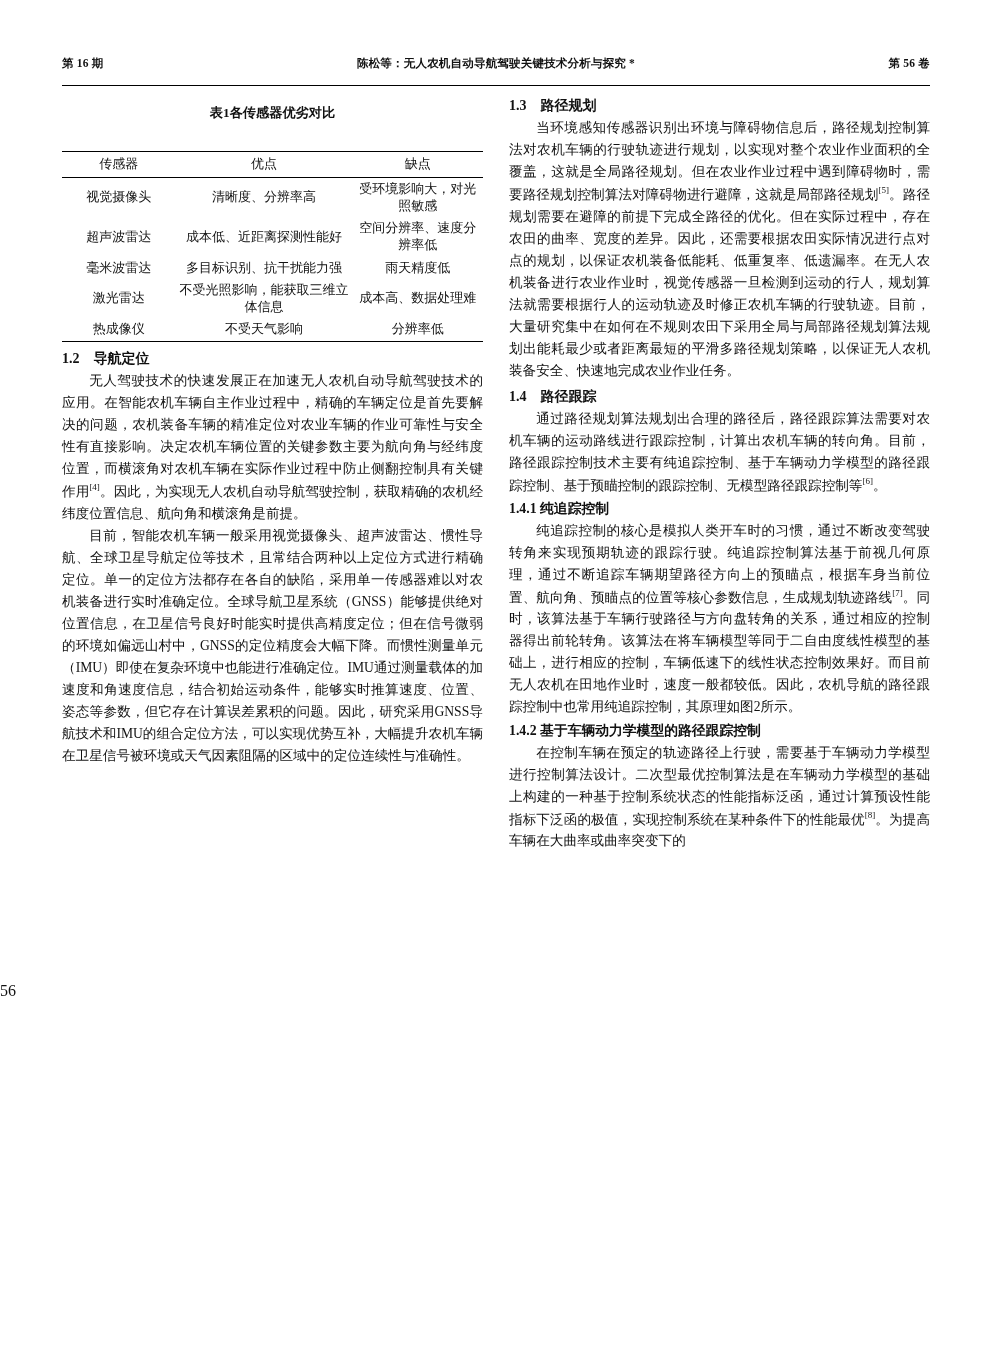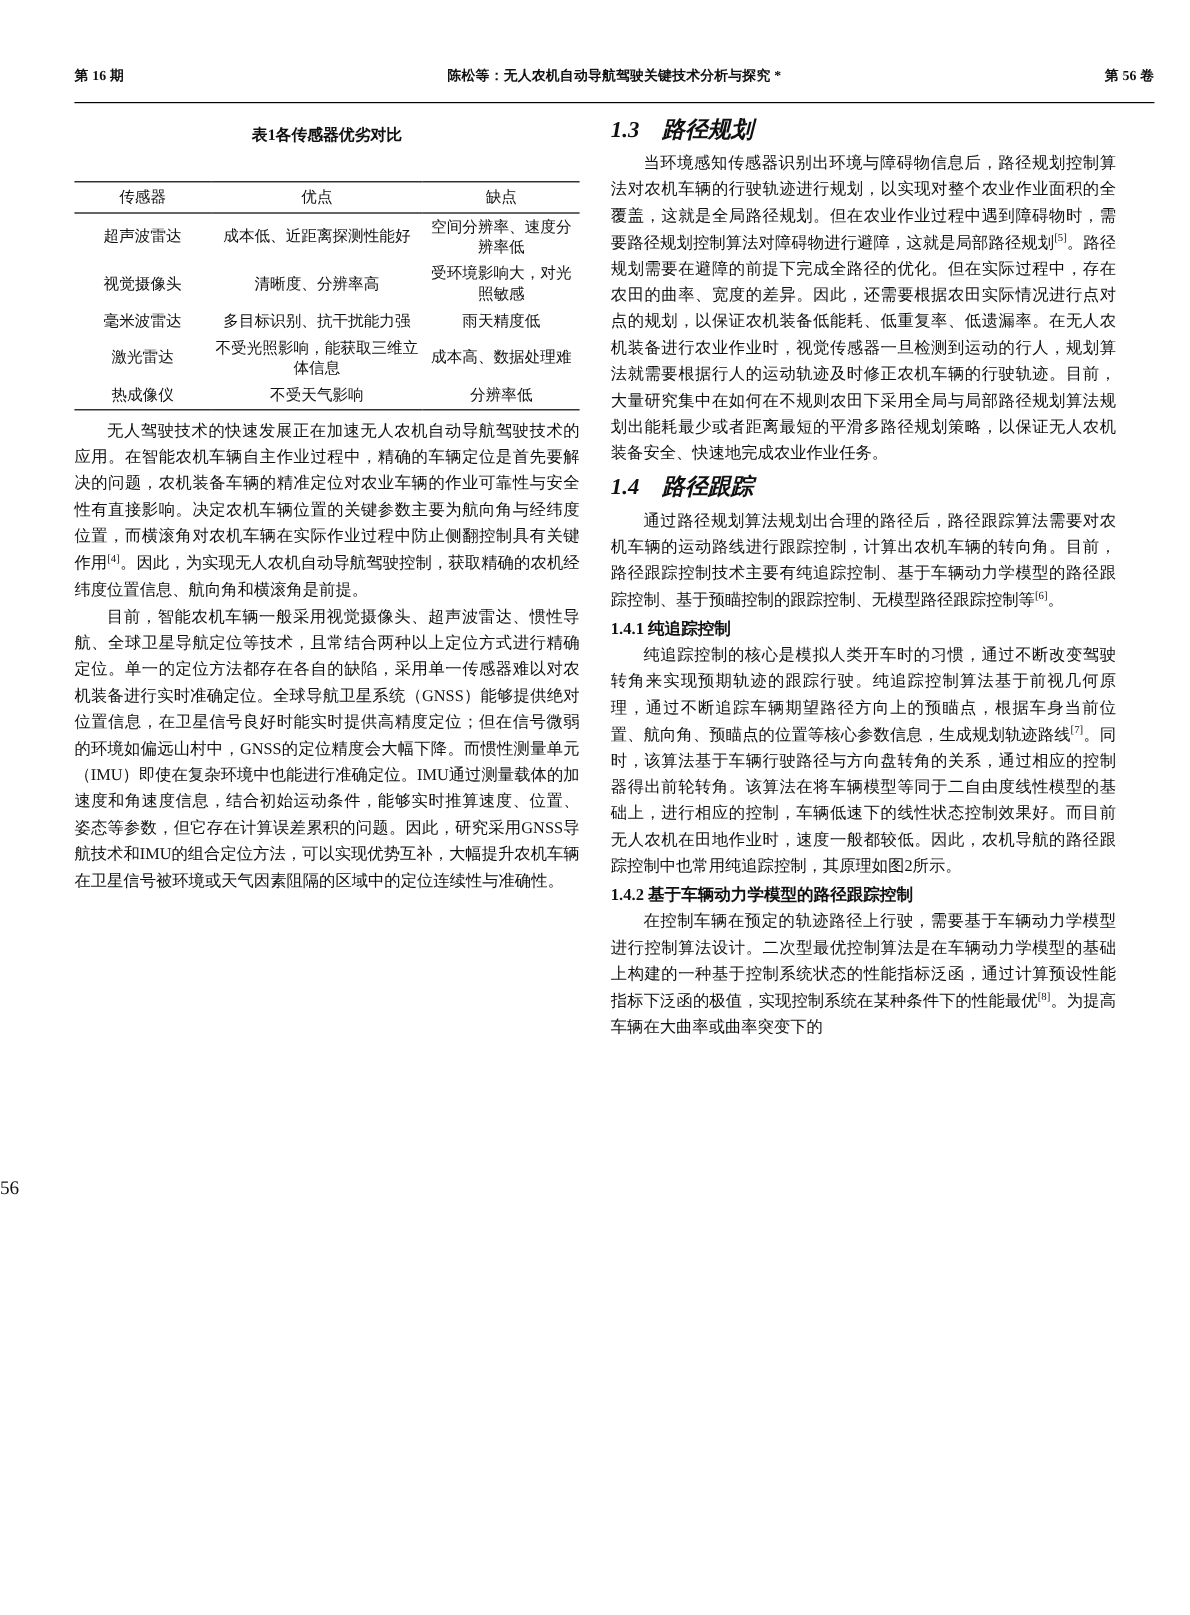--- a/index.html
+++ b/index.html
@@ -13,21 +13,21 @@
     font-family: "Liberation Serif", "DejaVu Serif", serif;
     color: #111111;
     position: relative;
   }
   .page {
     position: absolute;
     left: 0; top: 0;
     width: 992px;
     height: 1008px;
     box-sizing: border-box;
-    padding: 56px 30px 30px 62px;
+    padding: 56px 62px 30px 62px;
   }
   
   .runhead {
     position: relative;
     height: 26px;
     font-size: 11.5px;
     font-weight: bold;
     letter-spacing: 0.2px;
   }
   .runhead .rh-left {
@@ -63,25 +63,24 @@
     text-align: justify;
     text-justify: inter-ideograph;
   }
   p {
     margin: 0;
     text-indent: 2em;
   }
   p.noindent { text-indent: 0; }
   h2.sec {
     margin: 4px 0 1px 0;
-    font-size: 19px;
+    font-size: 14px;
     font-weight: bold;
     line-height: 1.5;
     text-indent: 0;
-    font-style: italic;
   }
   h3.subsec {
     margin: 2px 0 0 0;
     font-size: 13.8px;
     font-weight: bold;
     line-height: 1.55;
     text-indent: 0;
   }
   sup { font-size: 9px; vertical-align: super; }
   
@@ -154,49 +153,50 @@
             </colgroup>
           <thead>
             <tr>
               <th class="top-rule mid-rule">传感器</th>
               <th class="top-rule mid-rule">优点</th>
               <th class="top-rule mid-rule">缺点</th>
             </tr>
           </thead>
           <tbody>
             <tr>
+              <td>视觉摄像头</td>
+              <td>清晰度、分辨率高</td>
+              <td>受环境影响大，对光照敏感</td>
+            </tr>
+            <tr>
               <td>超声波雷达</td>
               <td>成本低、近距离探测性能好</td>
               <td>空间分辨率、速度分辨率低</td>
             </tr>
             <tr>
-              <td>视觉摄像头</td>
-              <td>清晰度、分辨率高</td>
-              <td>受环境影响大，对光照敏感</td>
-            </tr>
-            <tr>
               <td>毫米波雷达</td>
               <td>多目标识别、抗干扰能力强</td>
               <td>雨天精度低</td>
             </tr>
             <tr>
               <td>激光雷达</td>
               <td>不受光照影响，能获取三维立体信息</td>
               <td>成本高、数据处理难</td>
             </tr>
             <tr>
               <td class="bot-rule">热成像仪</td>
               <td class="bot-rule">不受天气影响</td>
               <td class="bot-rule">分辨率低</td>
             </tr>
           </tbody>
         </table>
       </div>
 
 
+      <h2 class="sec">1.2　导航定位</h2>
 
       <p>无人驾驶技术的快速发展正在加速无人农机自动导航驾驶技术的应用。在智能农机车辆自主作业过程中，精确的车辆定位是首先要解决的问题，农机装备车辆的精准定位对农业车辆的作业可靠性与安全性有直接影响。决定农机车辆位置的关键参数主要为航向角与经纬度位置，而横滚角对农机车辆在实际作业过程中防止侧翻控制具有关键作用<sup>[4]</sup>。因此，为实现无人农机自动导航驾驶控制，获取精确的农机经纬度位置信息、航向角和横滚角是前提。</p>
       <p>目前，智能农机车辆一般采用视觉摄像头、超声波雷达、惯性导航、全球卫星导航定位等技术，且常结合两种以上定位方式进行精确定位。单一的定位方法都存在各自的缺陷，采用单一传感器难以对农机装备进行实时准确定位。全球导航卫星系统（GNSS）能够提供绝对位置信息，在卫星信号良好时能实时提供高精度定位；但在信号微弱的环境如偏远山村中，GNSS的定位精度会大幅下降。而惯性测量单元（IMU）即使在复杂环境中也能进行准确定位。IMU通过测量载体的加速度和角速度信息，结合初始运动条件，能够实时推算速度、位置、姿态等参数，但它存在计算误差累积的问题。因此，研究采用GNSS导航技术和IMU的组合定位方法，可以实现优势互补，大幅提升农机车辆在卫星信号被环境或天气因素阻隔的区域中的定位连续性与准确性。</p>
 
     </div>
 
     <div class="col">
 
       <h2 class="sec" style="margin-top:0">1.3　路径规划</h2>
       <p>当环境感知传感器识别出环境与障碍物信息后，路径规划控制算法对农机车辆的行驶轨迹进行规划，以实现对整个农业作业面积的全覆盖，这就是全局路径规划。但在农业作业过程中遇到障碍物时，需要路径规划控制算法对障碍物进行避障，这就是局部路径规划<sup>[5]</sup>。路径规划需要在避障的前提下完成全路径的优化。但在实际过程中，存在农田的曲率、宽度的差异。因此，还需要根据农田实际情况进行点对点的规划，以保证农机装备低能耗、低重复率、低遗漏率。在无人农机装备进行农业作业时，视觉传感器一旦检测到运动的行人，规划算法就需要根据行人的运动轨迹及时修正农机车辆的行驶轨迹。目前，大量研究集中在如何在不规则农田下采用全局与局部路径规划算法规划出能耗最少或者距离最短的平滑多路径规划策略，以保证无人农机装备安全、快速地完成农业作业任务。</p>

